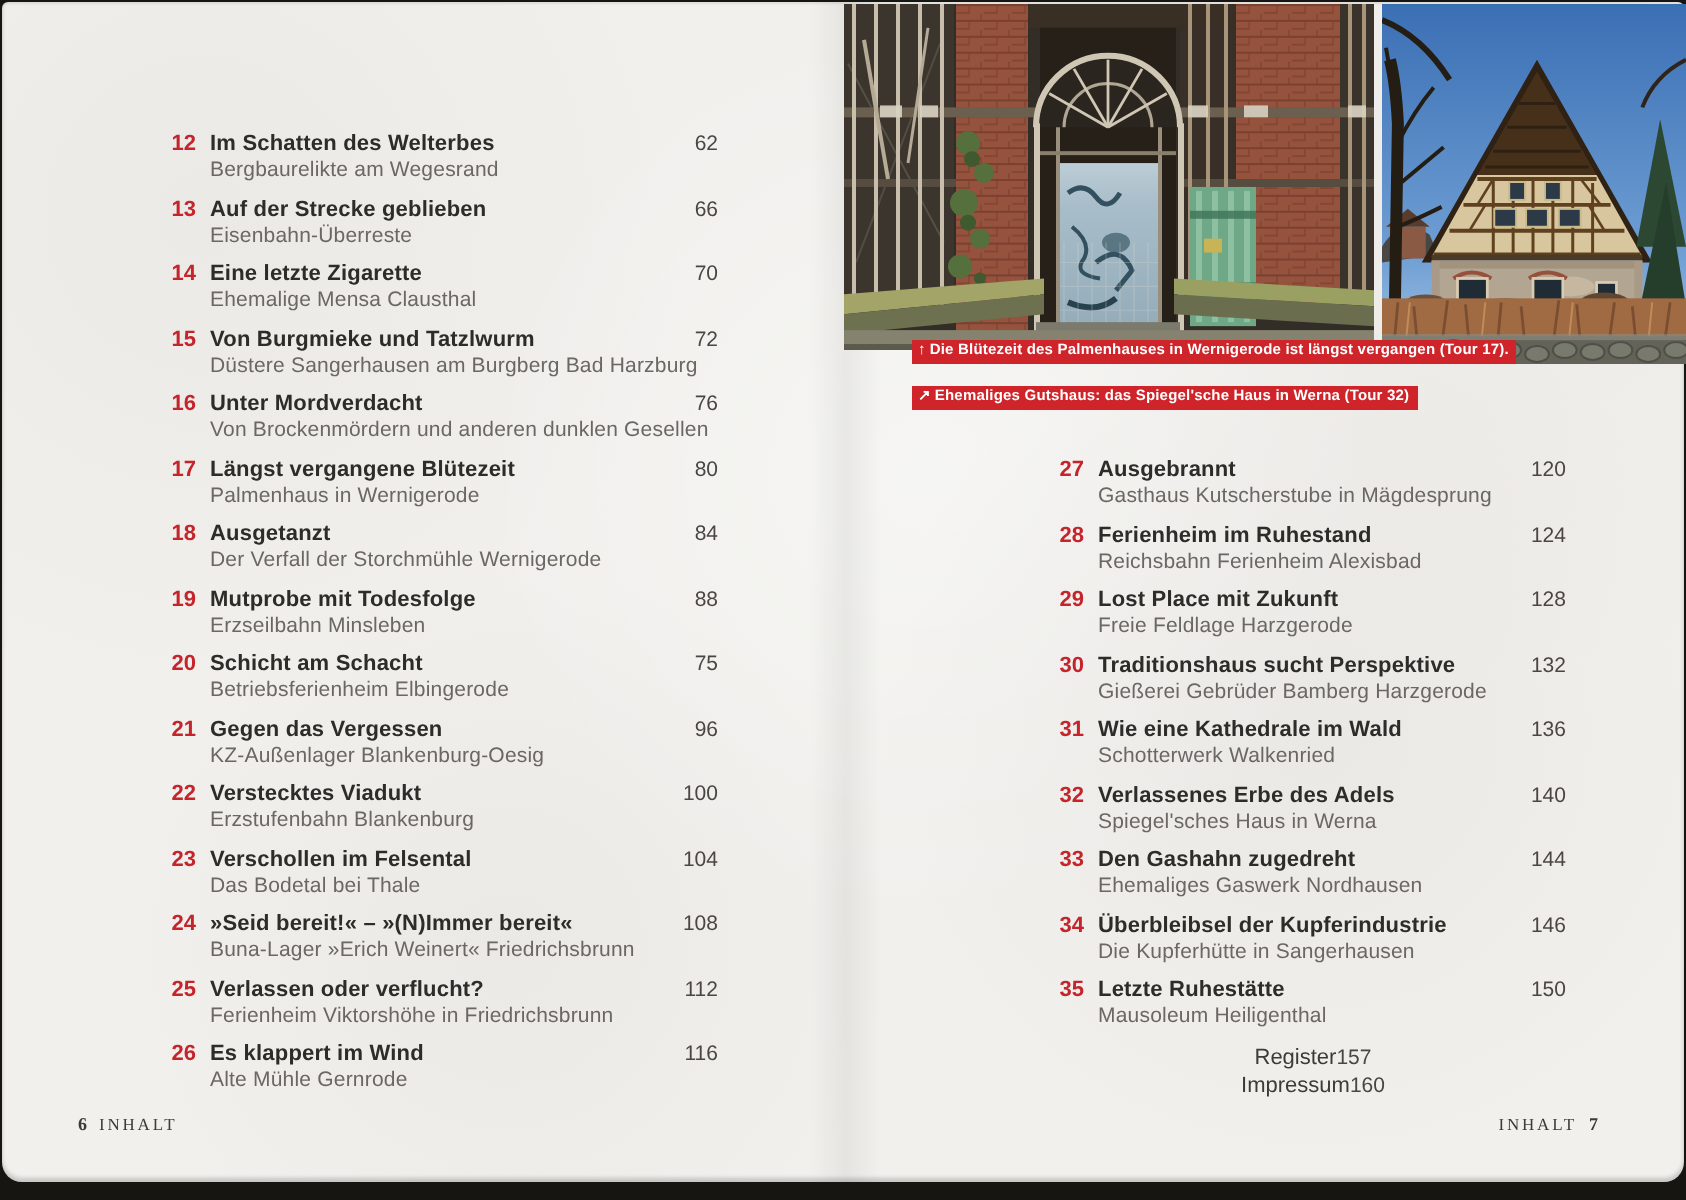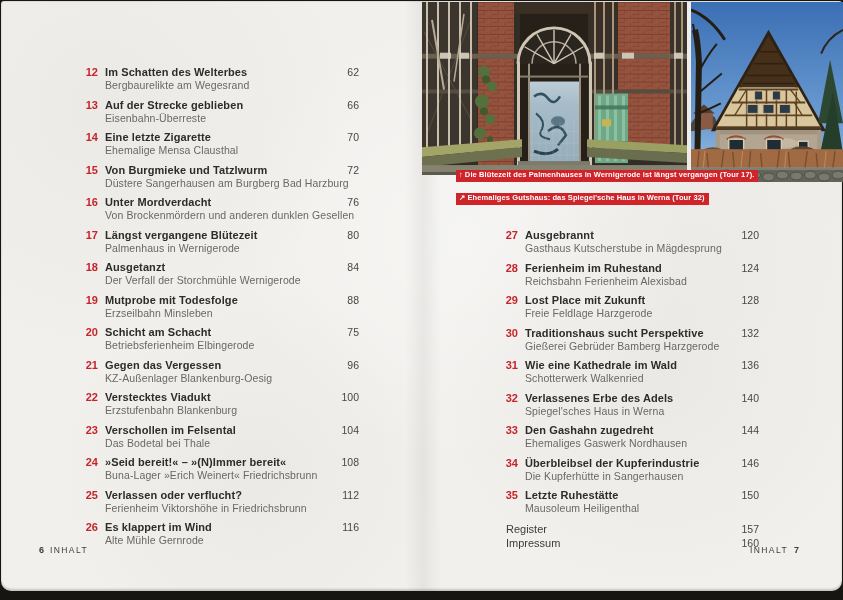--- a/index.html
+++ b/index.html
@@ -36,21 +36,21 @@
     font-size:7.5px;font-weight:bold;line-height:8.5px;
     padding:1px 4px 2px 3px;white-space:nowrap;
     letter-spacing:.1px;
   }
   .caption-1{left:455px;top:169px;}
   .caption-2{left:455px;top:192px;}
   .caption .arrow{margin-right:2px;font-weight:bold;}
   
   .toc{position:absolute;z-index:1;}
   .toc-left{left:66px;top:65px;width:292px;}
-  .toc-right{left:500px;top:228px;width:258px;}
+  .toc-right{left:524px;top:228px;width:258px;}
   .entry{margin-bottom:7.5px;}
   .entry .line1{display:flex;align-items:baseline;}
   .entry .num{
     color:#c5242b;font-weight:bold;font-size:11px;line-height:13px;
     text-align:right;flex:0 0 auto;
   }
   .toc-left .num{width:31px;}
   .toc-right .num{width:17px;}
   .entry .title{
     color:#2d2c29;font-weight:bold;font-size:11px;line-height:13px;
@@ -59,26 +59,26 @@
   .entry .pg{
     color:#4a4742;font-size:10.5px;line-height:13px;text-align:right;
     flex:0 0 28px;
   }
   .entry .line2{
     color:#6b6763;font-size:10.5px;line-height:12px;letter-spacing:.1px;
   }
   .toc-left .line2{margin-left:38px;}
   .toc-right .line2{margin-left:24px;}
   .extras{margin-top:9px;}
-  .xrow{display:flex;justify-content:space-between;align-items:baseline;
+  .xrow{display:flex;justify-content:center;align-items:baseline;
     color:#3d3b38;font-size:11px;line-height:13.5px;}
   .xrow .xlabel{padding-left:5px;}
   .xrow .pg{color:#4a4742;font-size:10.5px;}
   
-  .footer{position:absolute;top:544px;z-index:1;color:#3c3b38;font-size:8.5px;}
+  .footer{position:absolute;top:556px;z-index:1;color:#3c3b38;font-size:8.5px;font-family:Liberation Serif, serif;}
   .footer .fnum{font-weight:bold;font-size:9px;}
   .footer .flabel{letter-spacing:1.4px;margin:0 6px;}
   .footer-left{left:38px;}
   .footer-right{right:43px;text-align:right;}
 </style>
 </head>
 <body>
 
 <div class="page">
   <div class="gutter"></div>

